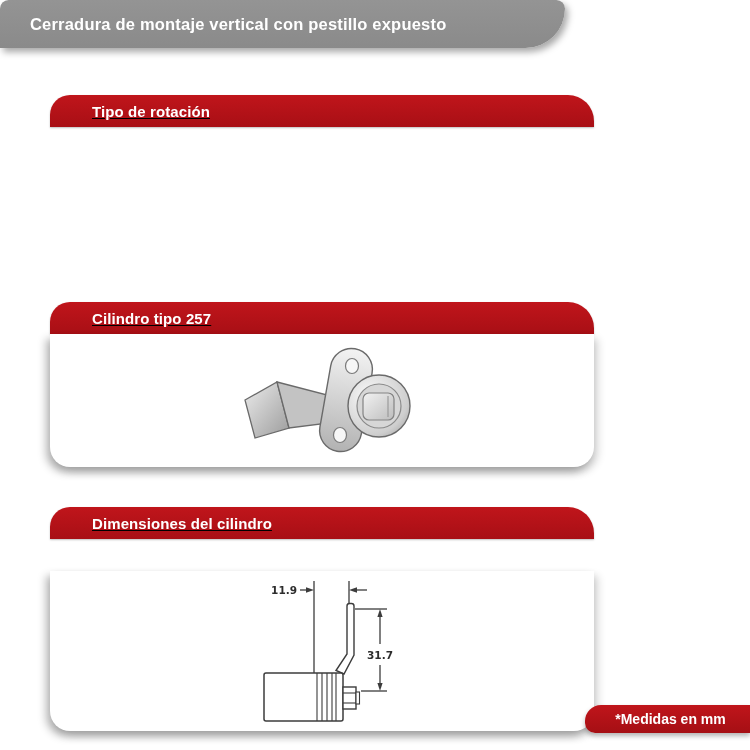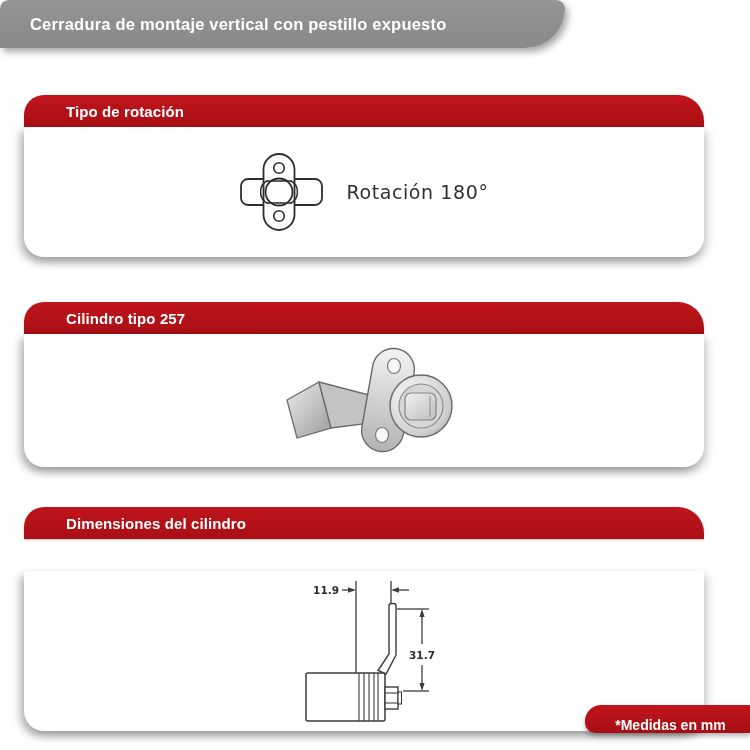--- a/index.html
+++ b/index.html
@@ -31,22 +31,23 @@
   .page-title {
     color: #ffffff;
     font-weight: bold;
     font-size: 16.5px;
     letter-spacing: 0.2px;
   }
 
   
   .card {
     position: absolute;
-    left: 24px;
-    width: 680px;
+    left: 50px;
+    width: 544px;
+    text-decoration: underline;
   }
   #card-0 { top: 95px; }
   #card-1 { top: 302px; }
   #card-2 { top: 507px; }
 
   .card-header {
     height: 32px;
     background: linear-gradient(180deg, #c0151b 0%, #a80f15 100%);
     border-radius: 20px 26px 0 0;
     display: flex;
@@ -90,21 +91,21 @@
     top: 705px;
     right: 0;
     height: 28px;
     min-width: 165px;
     background: linear-gradient(180deg, #c0151b 0%, #a50f14 100%);
     border-radius: 16px 0 0 10px;
     color: #ffffff;
     font-weight: bold;
     font-size: 14px;
     display: flex;
-    align-items: flex-end;
+    align-items: center;
     justify-content: center;
     padding: 0 16px 0 22px;
     box-sizing: border-box;
     box-shadow: 0 3px 5px rgba(0,0,0,0.3);
   }
 
   svg text {
     font-family: "DejaVu Sans", sans-serif;
     font-weight: bold;
     font-size: 10.5px;
@@ -114,39 +115,20 @@
 </head>
 <body>
 
 <header class="page-header">
   <span class="page-title">Cerradura de montaje vertical con pestillo expuesto</span>
 </header>
 
 <section class="card" id="card-0">
   <div class="card-header">
     <span class="card-title">Tipo de rotación</span>
-  </div>
-  <div class="card-body">
-    <svg width="85" height="80" viewBox="0 0 85 80">
-
-      <rect x="2" y="27" width="81" height="26" rx="7" fill="#ffffff" stroke="#2e2e2e" stroke-width="1.8"></rect>
-
-      <rect x="24.5" y="2" width="31" height="76" rx="15.5" fill="#ffffff" stroke="#2e2e2e" stroke-width="1.8"></rect>
-
-      <circle cx="40" cy="16" r="5.3" fill="#ffffff" stroke="#2e2e2e" stroke-width="1.6"></circle>
-      <circle cx="40" cy="64" r="5.3" fill="#ffffff" stroke="#2e2e2e" stroke-width="1.6"></circle>
-
-      <path d="M28 29 H52 M28 51 H52" fill="none" stroke="#2e2e2e" stroke-width="1.3"></path>
-
-      <circle cx="40" cy="40" r="13.5" fill="none" stroke="#2e2e2e" stroke-width="1.8"></circle>
-
-      <path d="M28.5 28.5 A 13 13 0 0 0 28.5 51.5" fill="none" stroke="#2e2e2e" stroke-width="1.5"></path>
-      <path d="M51.5 28.5 A 13 13 0 0 1 51.5 51.5" fill="none" stroke="#2e2e2e" stroke-width="1.5"></path>
-    </svg>
-    <span class="figure-caption">Rotación 180°</span>
   </div>
 </section>
 
 <section class="card" id="card-1">
   <div class="card-header">
     <span class="card-title">Cilindro tipo 257</span>
   </div>
   <div class="card-body">
     <svg width="185" height="118" viewBox="0 0 185 118">
       <defs>

